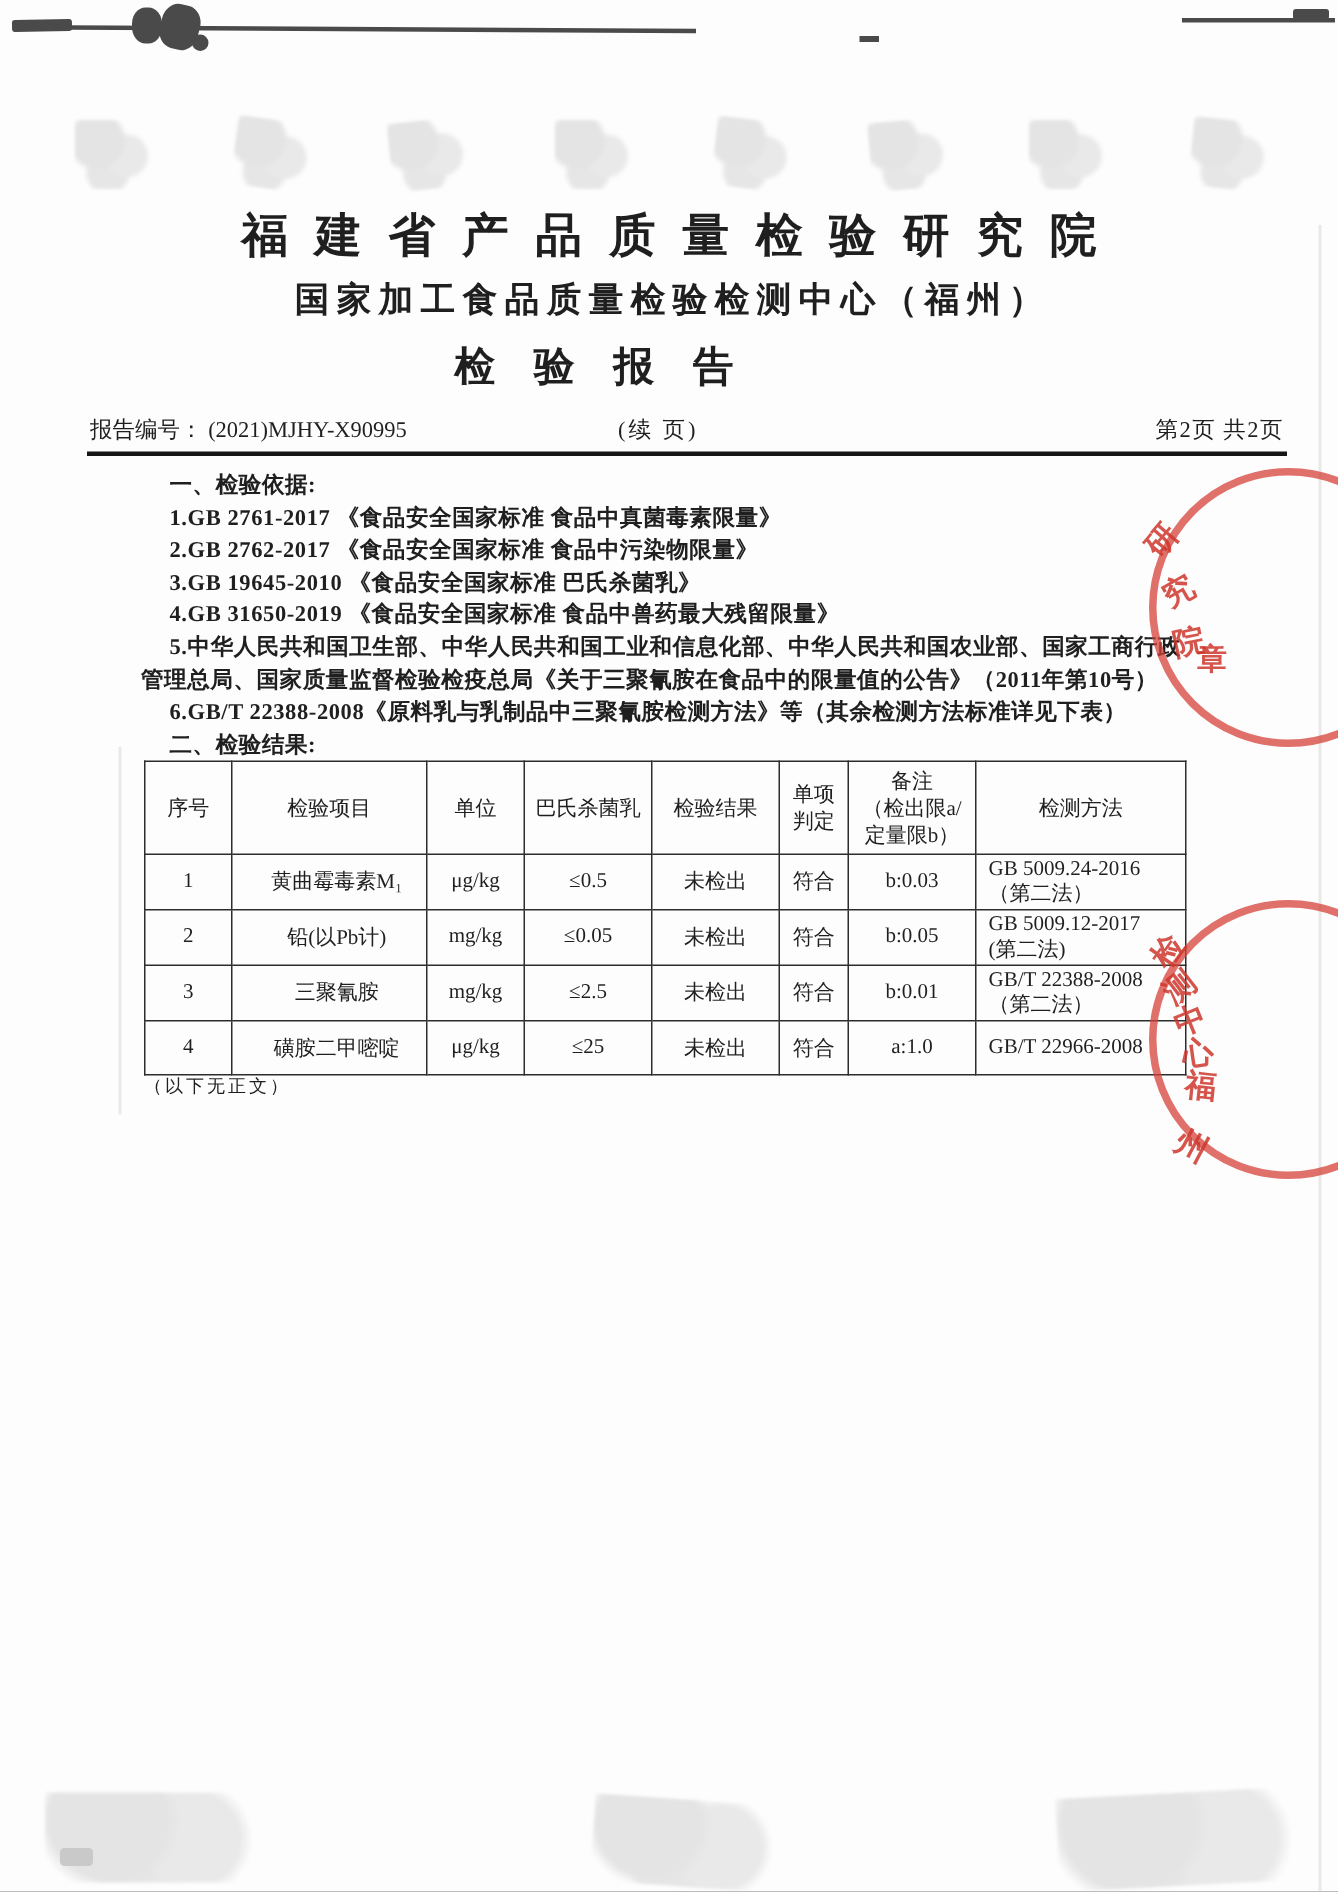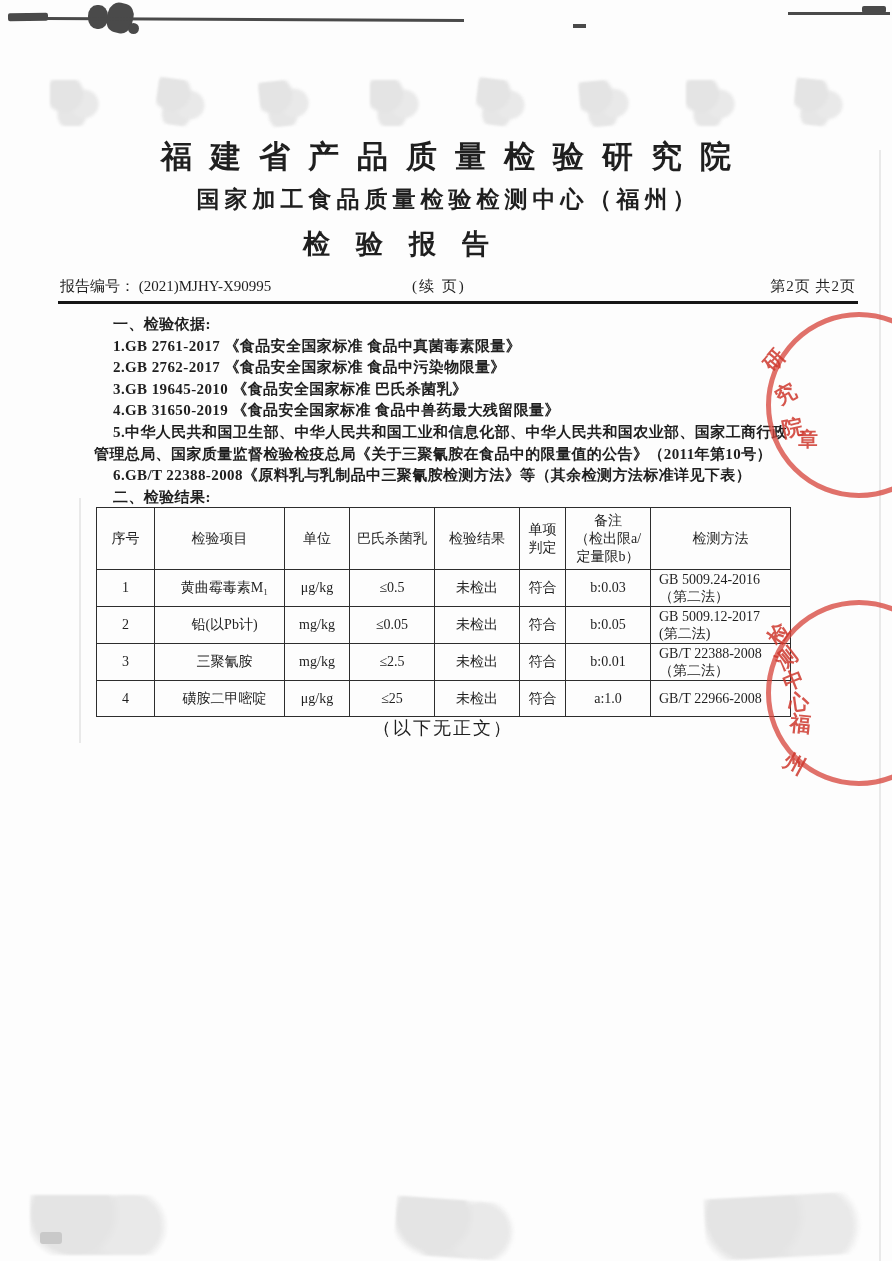--- a/index.html
+++ b/index.html
@@ -37,21 +37,21 @@
 
   
   #results-table{position:absolute;top:507px;left:96px;border-collapse:collapse;table-layout:fixed;width:694px;}
   #results-table th,#results-table td{border:1.5px solid #2d2d2d;font-weight:normal;
        text-align:center;vertical-align:middle;font-size:14px;white-space:pre-line;
        padding:1px 2px;overflow:hidden;}
   #results-table thead tr{height:62px;}
   #results-table tbody tr{height:36px;}
   #results-table td.c1{text-align:center;padding-left:12px;}
   #results-table td.c7{text-align:left;padding-left:8px;line-height:17px;}
-  #footer-note{top:716px;left:96px;width:694px;text-align:center;font-size:18px;letter-spacing:2px;}
+  #footer-note{top:716px;left:96px;width:694px;font-size:12px;letter-spacing:2px;}
 
   
   .stamp-circle{position:absolute;width:176px;height:176px;border-radius:50%;
       border:5px solid rgba(214,66,56,0.75);}
   .stamp-char{position:absolute;color:rgba(206,55,45,0.85);font-weight:bold;font-size:21px;}
 
   .vline{position:absolute;background:#e9e9e9;}
 </style>
 </head>
 <body>

